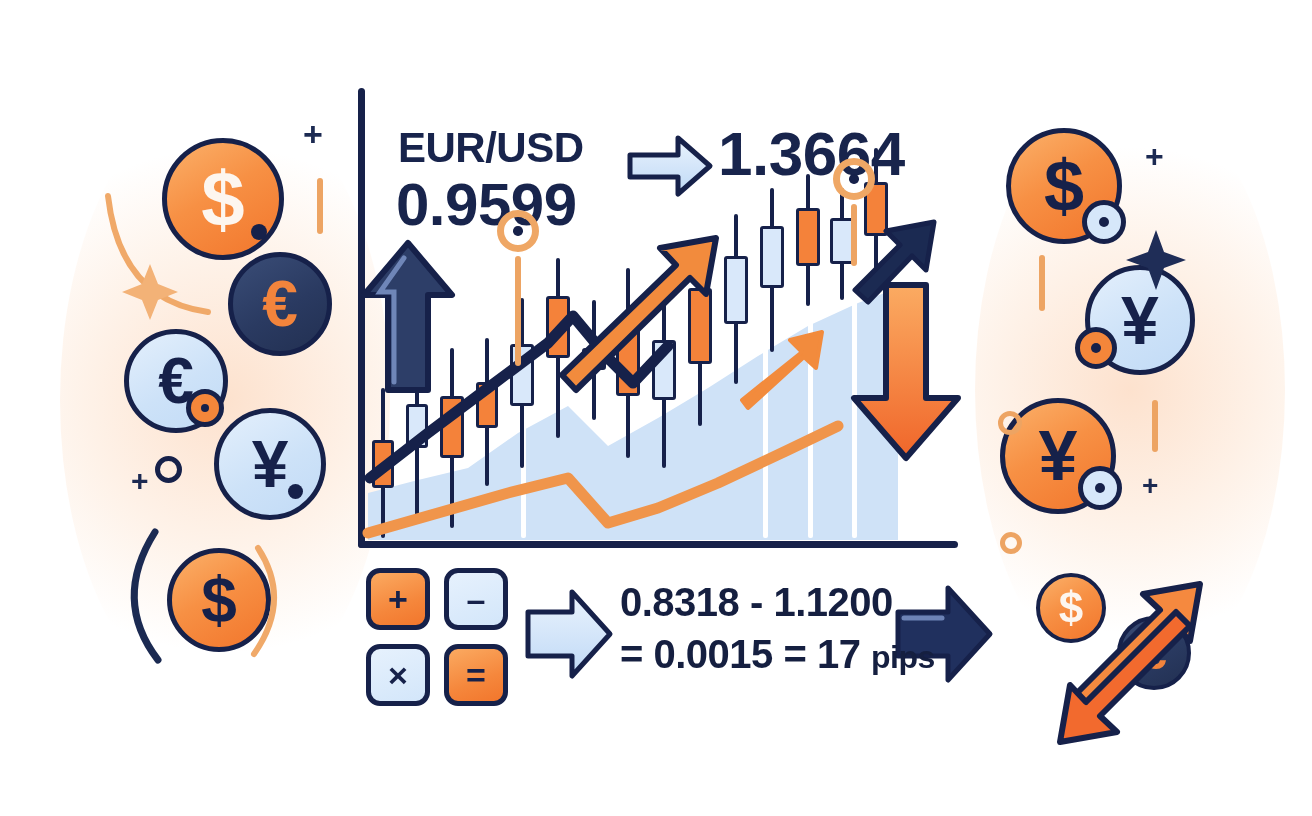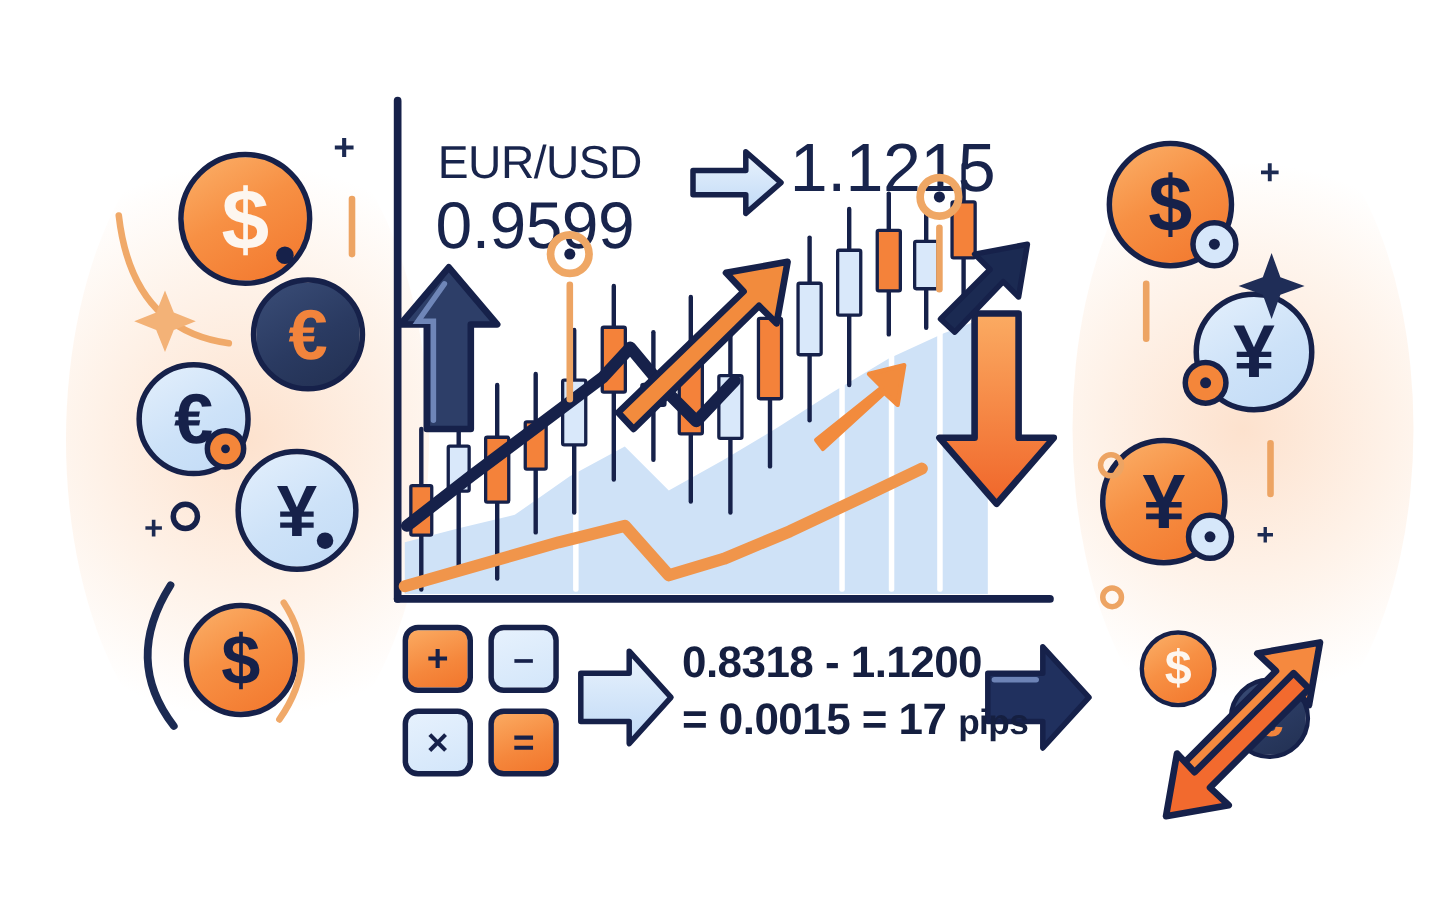--- a/index.html
+++ b/index.html
@@ -41,21 +41,21 @@
   .axis-v{position:absolute;left:0;top:0;width:7px;height:100%;background:#16214a;border-radius:4px;}
   .axis-h{position:absolute;left:0;bottom:0;width:100%;height:7px;background:#16214a;border-radius:4px;}
   .gridline{position:absolute;background:#ffffff;width:5px;border-radius:2px;}
 
   .candle{position:absolute;}
   .wick{position:absolute;left:50%;transform:translateX(-50%);width:4px;background:#16214a;border-radius:2px;}
   .body{position:absolute;left:0;width:100%;box-sizing:border-box;border:3px solid #16214a;border-radius:3px;}
   .body.up{background:#d9e8fa;}
   .body.down{background:#f4823a;}
 
-  .hdr{position:absolute;color:#18244c;font-weight:normal;letter-spacing:-.5px;text-align:right;}
+  .hdr{position:absolute;color:#18244c;font-weight:bold;letter-spacing:-.5px;text-align:right;}
   .hdr-pair{font-size:42px;left:398px;top:124px;}
   .hdr-from{font-size:60px;left:396px;top:170px;}
   .hdr-to{font-size:62px;left:718px;top:118px;}
 
   .marker{position:absolute;}
   .marker .ring{width:100%;height:100%;box-sizing:border-box;border:7px solid #efa765;border-radius:50%;
                 display:flex;align-items:center;justify-content:center;}
   .marker .core{width:34%;height:34%;border-radius:50%;background:#16214a;}
   .marker .stem{position:absolute;left:50%;transform:translateX(-50%);width:6px;background:#eda463;border-radius:3px;}
 
@@ -288,21 +288,21 @@
       </linearGradient>
       <linearGradient id="bg1" x1="0" y1="0" x2="0" y2="1">
         <stop offset="0%" stop-color="#eaf3fd"></stop>
           <stop offset="100%" stop-color="#bfd9f6"></stop>
       </linearGradient>
     </defs>
   </svg>
 
   <div class="hdr hdr-pair">EUR/USD</div>
   <div class="hdr hdr-from">0.9599</div>
-  <div class="hdr hdr-to">1.1215</div>
+  <div class="hdr hdr-to">1.3664</div>
 
   <div class="marker" style="left:497px;top:210px;width:42px;height:42px;">
     <div class="ring">
         <div class="core"></div>
       </div>
     <div class="stem" style="top:46px;height:110px;"></div>
   </div>
   <div class="marker" style="left:833px;top:158px;width:42px;height:42px;">
     <div class="ring">
         <div class="core"></div>

